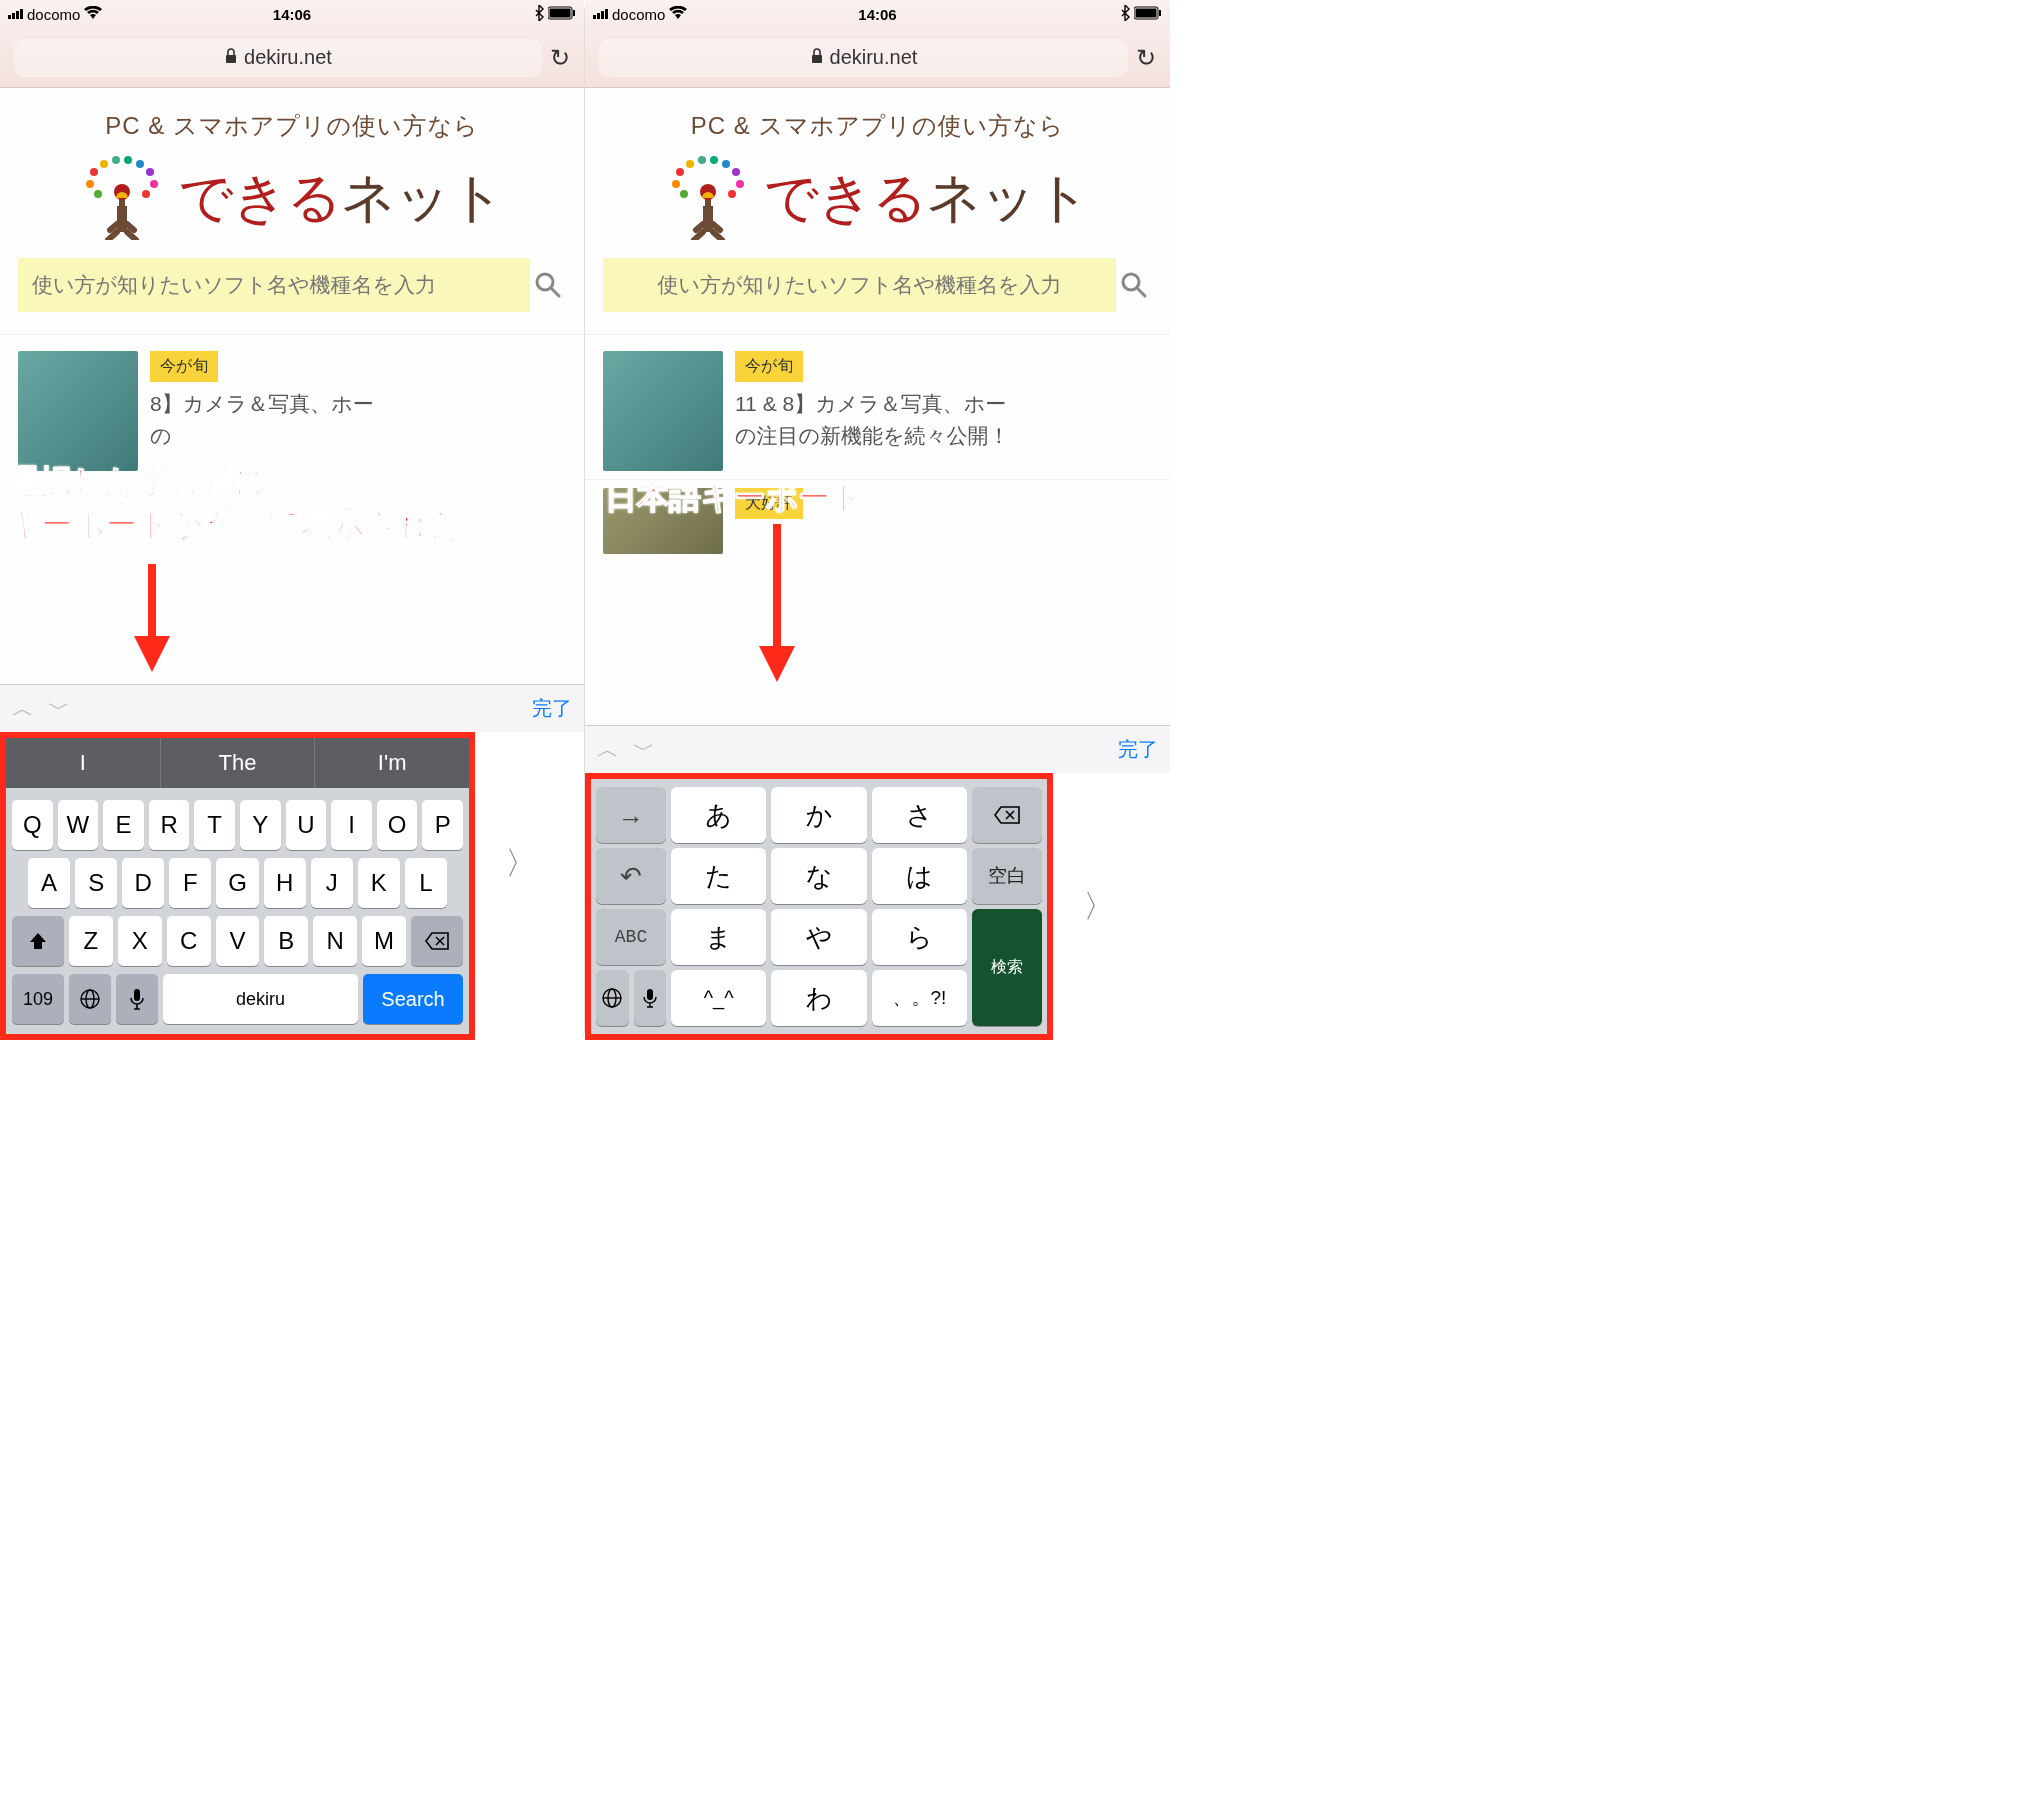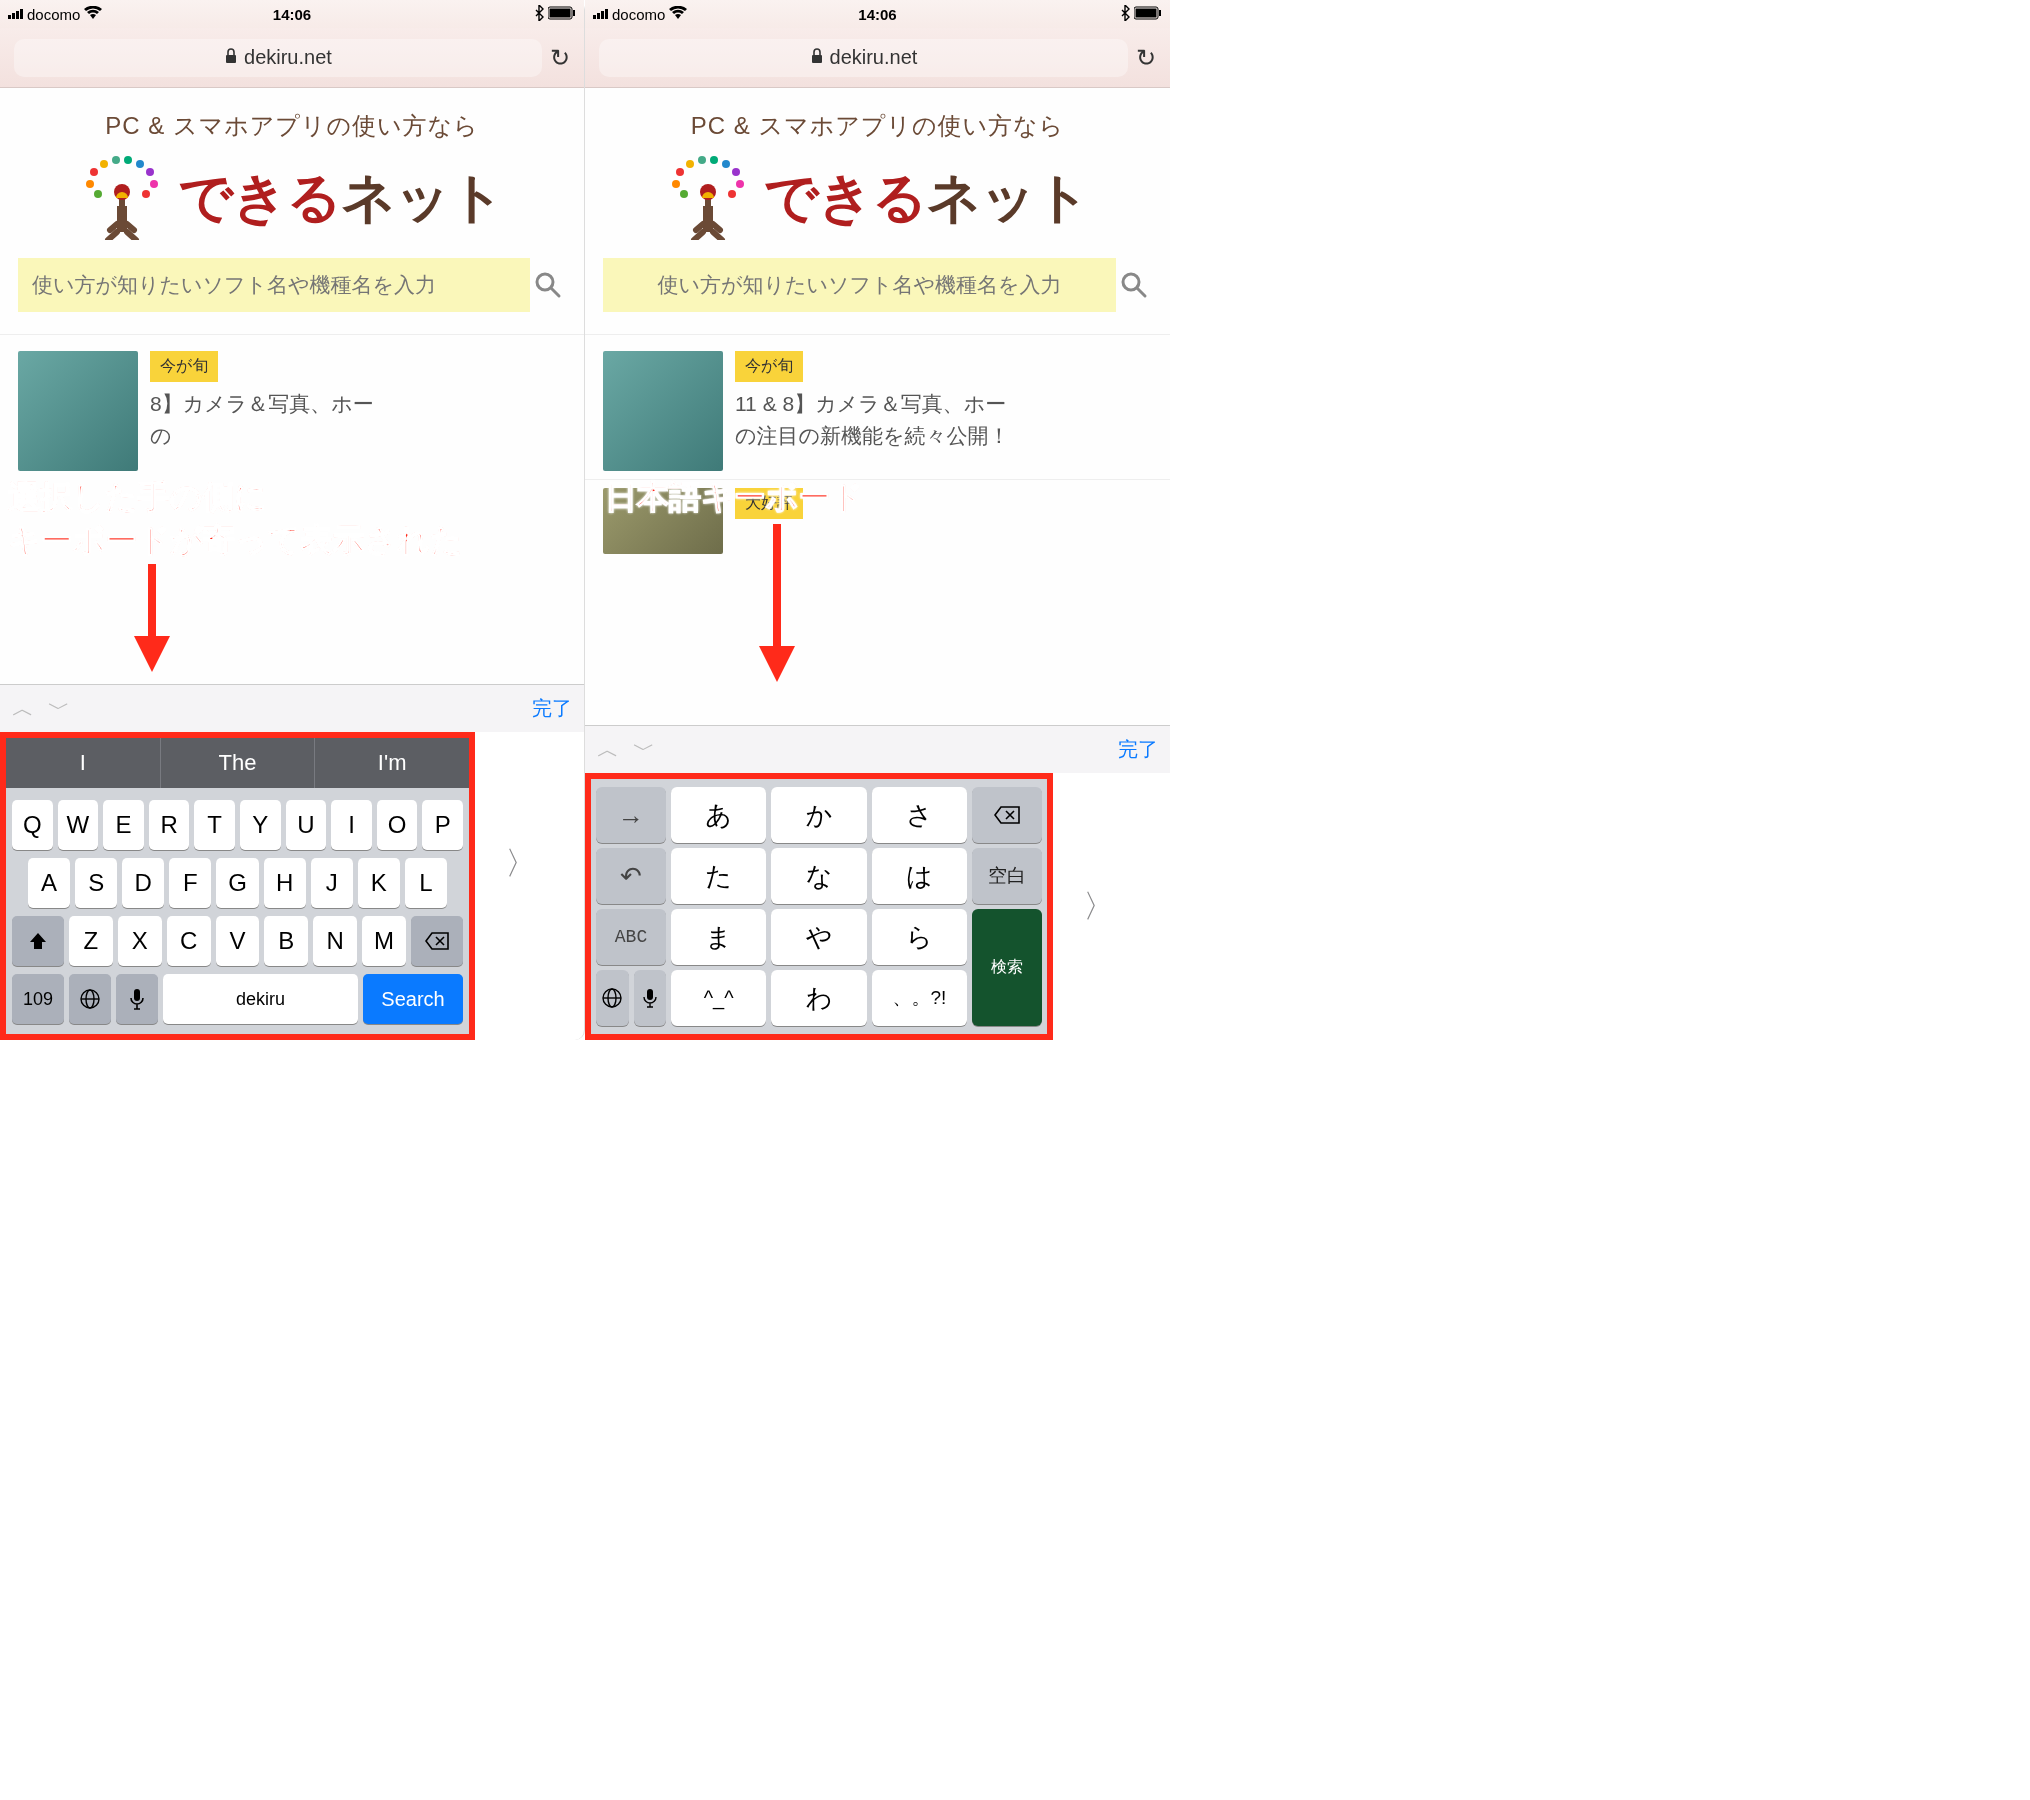--- a/index.html
+++ b/index.html
@@ -20,21 +20,21 @@
 
 .urlbar { height: 60px; background: linear-gradient(#f8ecea,#f3e1de); display: flex; align-items: center; padding: 0 14px; border-bottom: 1px solid #d9c9c6; }
 .url-field { flex: 1; background: rgba(255,255,255,0.35); border-radius: 10px; height: 38px; display: flex; align-items: center; justify-content: center; gap: 6px; font-size: 20px; color: #333; }
 .reload { margin-left: 8px; font-size: 24px; color: #333; }
 
 
 .page { flex: 1; background: #fefefe; overflow: hidden; position: relative; }
 .tagline { text-align: center; font-size: 24px; color: #6b4a36; padding: 22px 10px 10px; letter-spacing: 1px; }
 .logo-row { display: flex; align-items: center; justify-content: center; gap: 14px; padding: 4px 10px 18px; }
 .logo-mark { width: 84px; height: 84px; position: relative; }
-.logo-text { font-size: 54px; font-weight: 700; letter-spacing: -1px; }
+.logo-text { font-size: 54px; font-weight: 400; letter-spacing: -1px; }
 .logo-text .r { color: #b01e1e; }
 .logo-text .b { color: #5a3a29; }
 .search-row { display: flex; align-items: center; padding: 0 18px 22px; }
 .search-input { flex: 1; height: 54px; background: #faf7ba; border: none; font-size: 21px; color: #b7a96d; padding: 0 14px; outline: none; }
 .search-btn { width: 36px; height: 36px; display: flex; align-items: center; justify-content: center; color: #888; font-size: 28px; }
 
 .article { display: flex; gap: 12px; padding: 16px 18px 8px; border-top: 1px solid #eee; position: relative; }
 .thumb { width: 120px; height: 120px; background: linear-gradient(135deg,#6aa8a4,#3f7a78); border-radius: 2px; flex-shrink: 0; }
 .thumb2 { width: 120px; height: 66px; background: linear-gradient(135deg,#9b9a6c,#6e6d4a); border-radius: 2px; flex-shrink: 0; }
 .tag { display: inline-block; background: #f9d33a; color: #333; font-size: 16px; padding: 5px 10px; margin-bottom: 6px; }
@@ -173,21 +173,21 @@
     </div>
 
     <div class="article">
       <div class="thumb"></div>
       <div>
         <span class="tag">今が旬</span>
         <div class="art-title"><span>8】カメラ＆写真、ホー</span><br><span>の</span></div>
       </div>
     </div>
 
-    <div class="anno-text" style="left:8px; top:388px;">
+    <div class="anno-text" style="left:8px; top:372px;">
       <span>選択した手の側に</span><br><span>キーボードが寄って表示された</span>
     </div>
     <div class="arrow" style="left:128px; top:476px;">
       <svg width="48" height="110" viewBox="0 0 48 110">
             <line x1="24" y1="0" x2="24" y2="78" stroke="#ff2a1a" stroke-width="8"></line>
             <polygon points="24,108 6,72 42,72" fill="#ff2a1a"></polygon>
           </svg>
     </div>
   </div>
 

